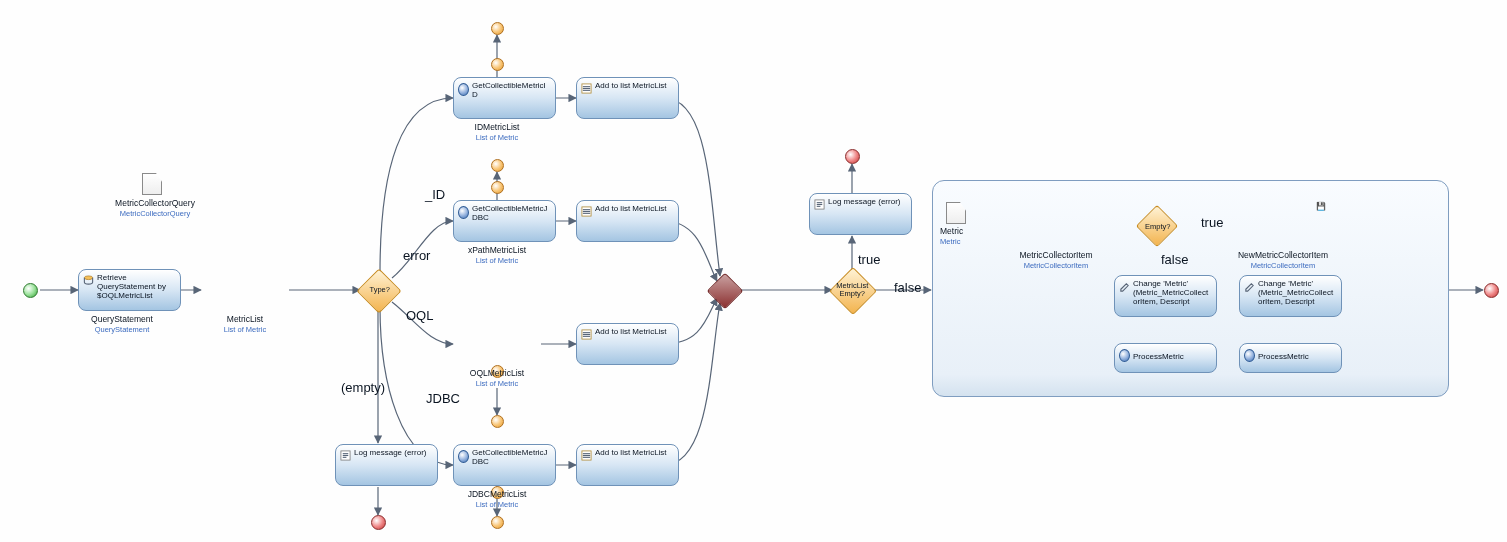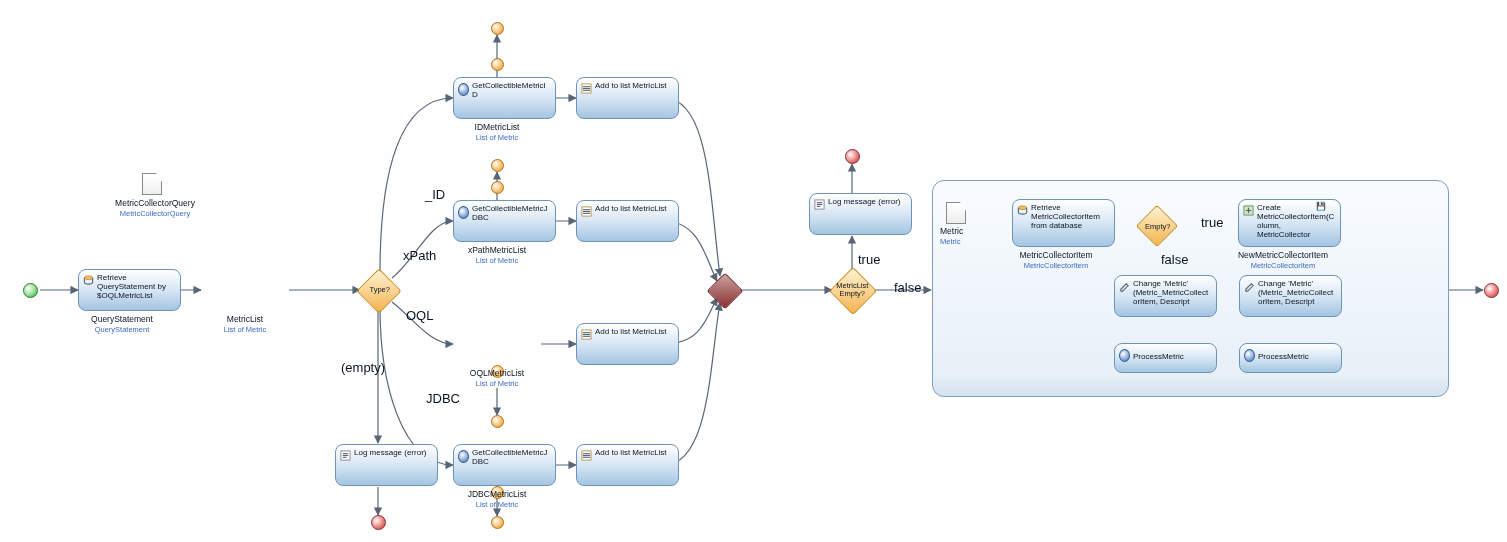--- a/index.html
+++ b/index.html
@@ -211,24 +211,24 @@
 <div class="caption" style="left:201px;top:314px;width:88px">
   <span>MetricList</span><br>
   <span class="subcaption">List of Metric</span>
 </div>
 
 <div class="decision" style="left:363px;top:275px">
   <div class="dlabel">Type?</div>
 </div>
 
 <span class="elabel" style="left:424px;top:187px">_ID</span>
-<span class="elabel" style="left:402px;top:248px">xPath</span>
+<span class="elabel" style="left:402px;top:248px">error</span>
 <span class="elabel" style="left:405px;top:308px">OQL</span>
 <span class="elabel" style="left:425px;top:391px">JDBC</span>
-<span class="elabel" style="left:340px;top:360px">(empty)</span>
+<span class="elabel" style="left:340px;top:380px">(empty)</span>
 
 <div class="activity" style="left:453px;top:77px">
   <span class="icon">
         <span class="circ small" style="position:static;display:inline-block;background:radial-gradient(circle at 35% 35%,#fff,#9bb7e0,#3d6fb3);border-color:#2e5a94"></span>
       </span>
   <div class="txt">GetCollectibleMetricID</div>
 </div>
 <span class="circ orange small" style="left:491px;top:58px"></span>
 <span class="circ orange small" style="left:491px;top:22px"></span>
 <div class="caption" style="left:453px;top:122px;width:88px">
@@ -349,50 +349,31 @@
 <span class="circ red" style="left:845px;top:149px"></span>
 
 <div class="loop-container" style="left:932px;top:180px;width:515px;height:215px"></div>
 
 <div class="param" style="left:946px;top:202px"></div>
 <div class="caption" style="left:940px;top:226px;width:40px;text-align:left">
   <span>Metric</span><br>
   <span class="subcaption">Metric</span>
 </div>
 
-<div class="activity" style="left:1012px;top:199px;height:48px">
-  <span class="icon">
-        <svg class="mini-icon-db" viewBox="0 0 12 12">
-          <ellipse cx="6" cy="3" rx="4.5" ry="2" fill="#f6c15a" stroke="#b07a1e" stroke-width=".8"></ellipse>
-          <path d="M1.5 3v5c0 1.1 2 2 4.5 2s4.5-.9 4.5-2V3" fill="#f6c15a" stroke="#b07a1e" stroke-width=".8"></path>
-        </svg>
-      </span>
-  <div class="txt">Retrieve MetricCollectorItem from database</div>
-</div>
 <div class="caption" style="left:1004px;top:250px;width:104px">
   <span>MetricCollectorItem</span><br>
   <span class="subcaption">MetricCollectorItem</span>
 </div>
 
 <div class="decision" style="left:1142px;top:211px;width:28px;height:28px">
   <div class="dlabel" style="top:10px">Empty?</div>
 </div>
 <span class="elabel" style="left:1200px;top:215px">true</span>
 <span class="elabel" style="left:1160px;top:252px">false</span>
 
-<div class="activity" style="left:1238px;top:199px;height:48px">
-  <span class="icon">
-        <svg viewBox="0 0 12 12" width="11" height="11">
-          <rect x="1" y="1" width="10" height="10" fill="#cfe4c8" stroke="#5a8d4e" stroke-width=".9"></rect>
-          <line x1="6" y1="3" x2="6" y2="9" stroke="#5a8d4e"></line>
-          <line x1="3" y1="6" x2="9" y2="6" stroke="#5a8d4e"></line>
-        </svg>
-      </span>
-  <div class="txt">Create MetricCollectorItem(Column, MetricCollector</div>
-</div>
 <span style="position:absolute;left:1316px;top:202px;font-size:8px;color:#3c6bbf">💾</span>
 <div class="caption" style="left:1228px;top:250px;width:110px">
   <span>NewMetricCollectorItem</span><br>
   <span class="subcaption">MetricCollectorItem</span>
 </div>
 
 <div class="activity" style="left:1114px;top:275px">
   <span class="icon">
         <svg viewBox="0 0 12 12" width="11" height="11">
           <path d="M2,9 L8,3 L10,5 L4,11 L2,11 Z" fill="#f3d26b" stroke="#a38327" stroke-width=".8"></path>

